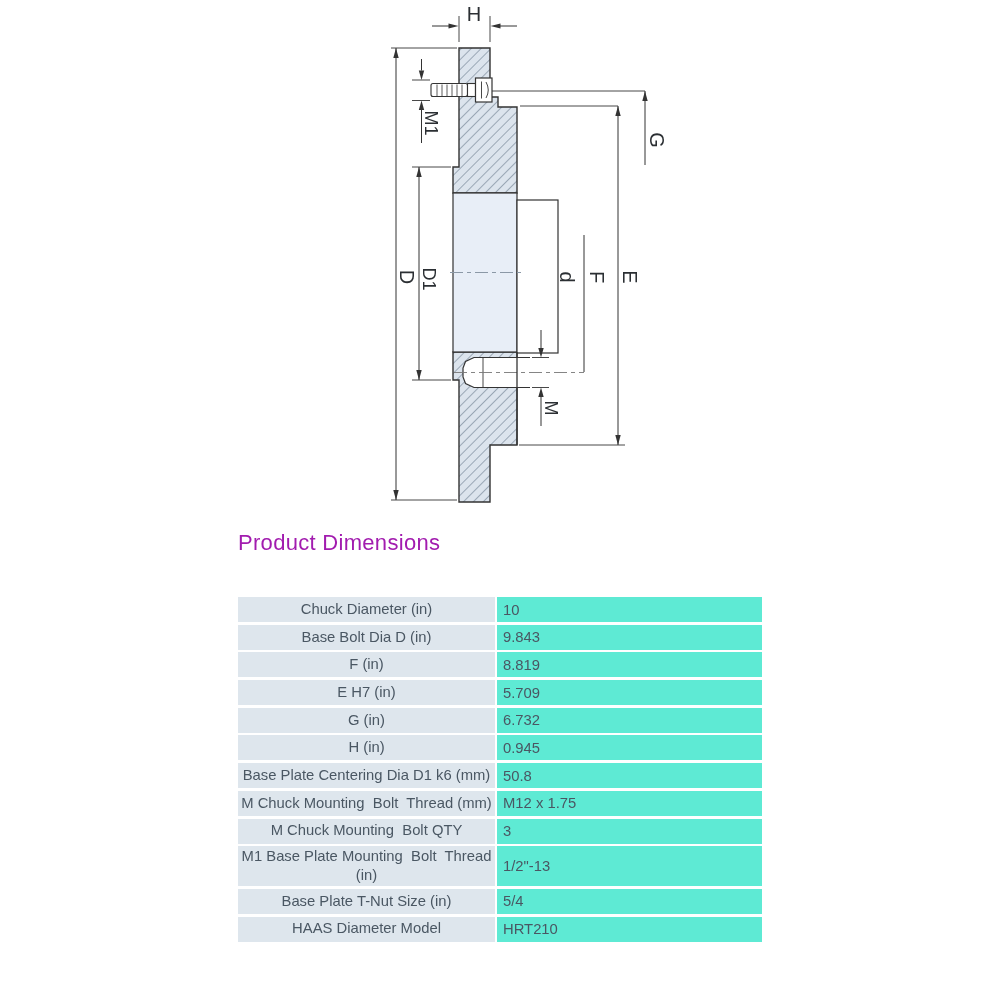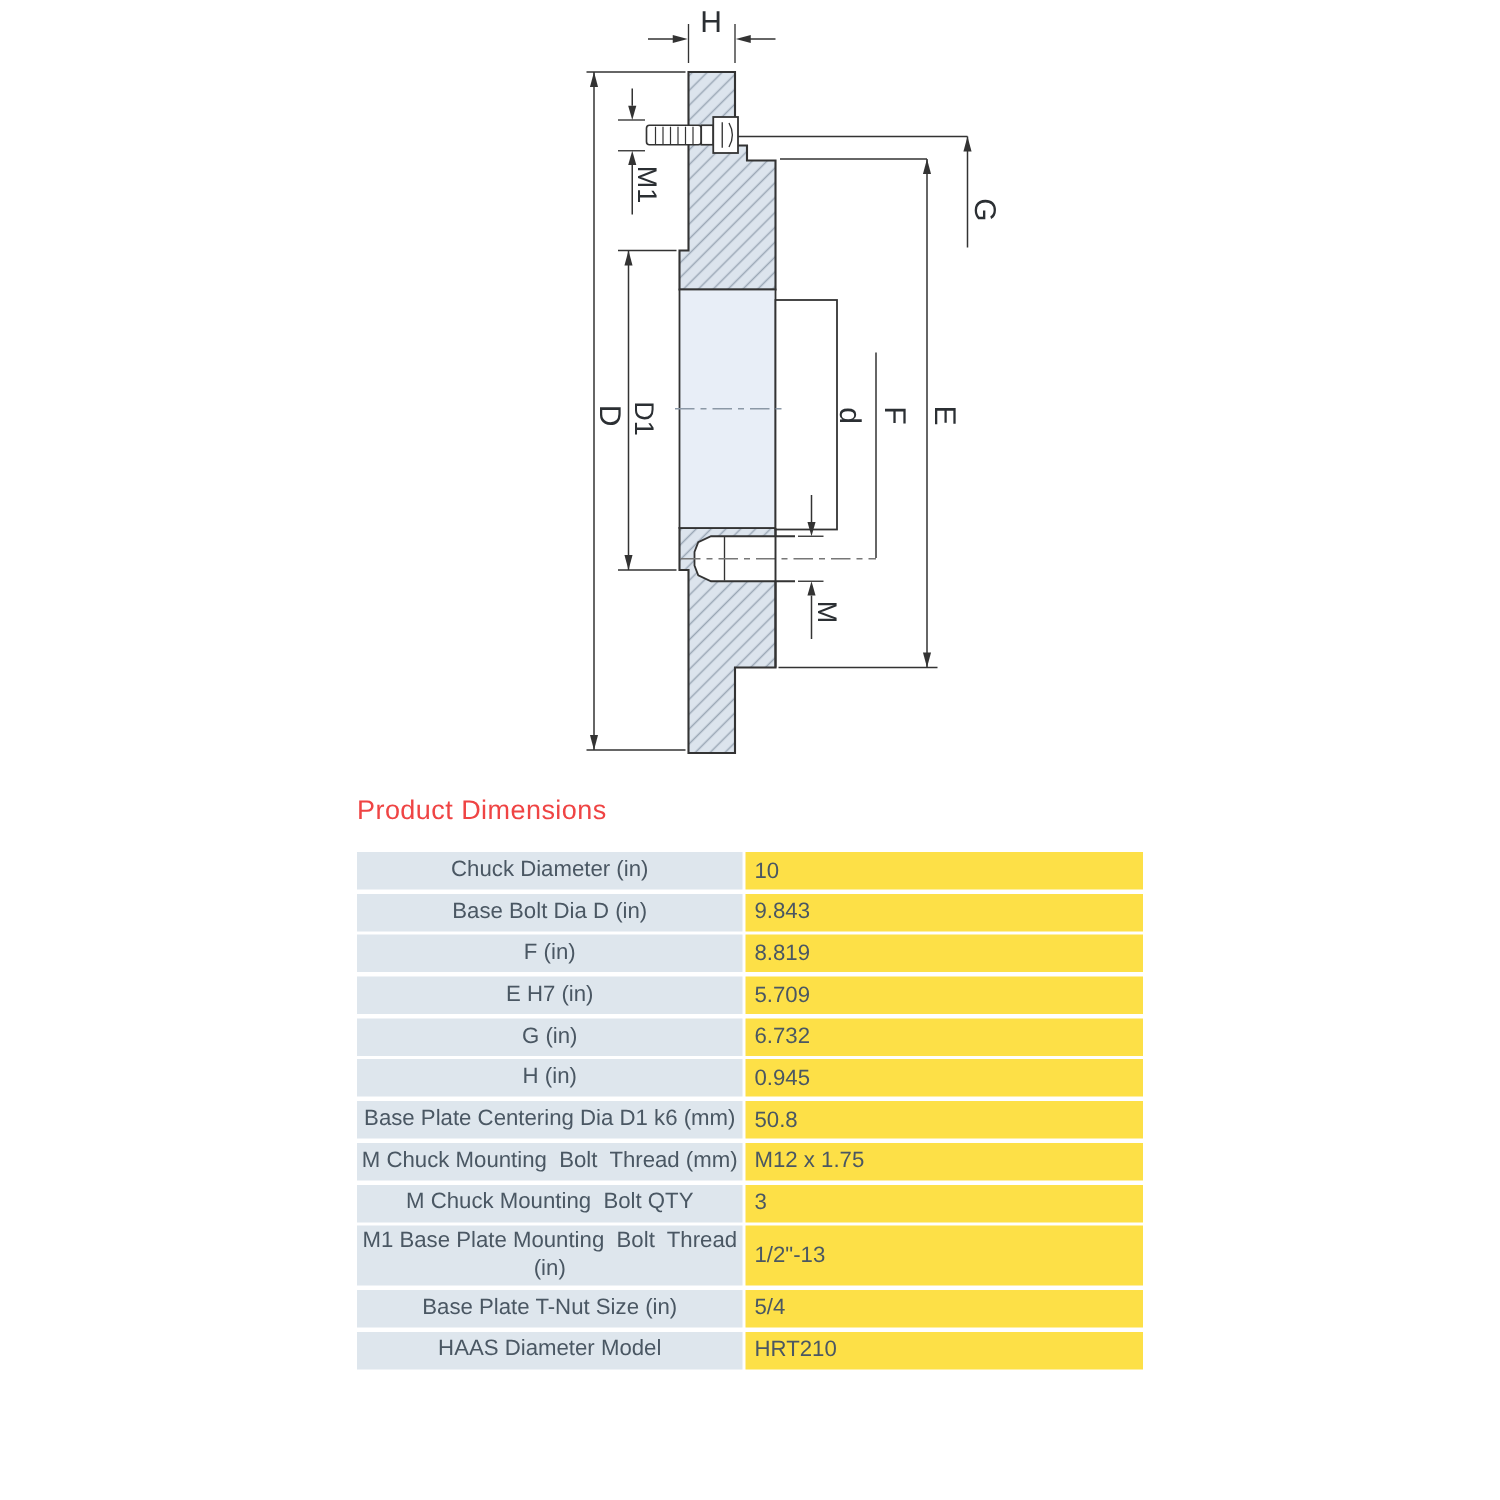--- a/index.html
+++ b/index.html
@@ -1,28 +1,28 @@
 <!DOCTYPE html>
 <html><head>
 <meta charset="utf-8">
 <style>
   html,body{margin:0;padding:0;background:#ffffff;}
   .stage{position:relative;width:1000px;height:1000px;background:#ffffff;overflow:hidden;
          font-family:"Liberation Sans", sans-serif;}
   .stage svg{position:absolute;top:0;left:0;}
   .dim-label{font-family:"Liberation Sans", sans-serif;font-size:20px;font-weight:500;fill:#2b2f33;}
   .dim-label.small{font-size:18px;}
-  .section-title{position:absolute;left:238px;top:530px;font-size:18px;color:#ef4444;
+  .section-title{position:absolute;left:238px;top:530px;font-size:22px;color:#a21caf;
                  font-weight:500;letter-spacing:.3px;}
-  .spec-table{position:absolute;left:238px;top:568px;width:524px;}
+  .spec-table{position:absolute;left:238px;top:597px;width:524px;}
   .trow{display:flex;margin-bottom:2.7px;}
   .tlabel{width:257px;height:25px;background:#dee6ed;display:flex;align-items:center;
           justify-content:center;text-align:center;white-space:pre-wrap;
           font-size:14.8px;color:#4a5763;line-height:1.3;padding:0 2px;box-sizing:border-box;}
-  .tvalue{flex:1;height:25px;background:#fde047;margin-left:2px;display:flex;align-items:center;
+  .tvalue{flex:1;height:25px;background:#5eead4;margin-left:2px;display:flex;align-items:center;
           padding-left:6px;font-size:14.8px;color:#4a5763;box-sizing:border-box;}
   .trow.tall .tlabel,.trow.tall .tvalue{height:40px;}
 </style>
 </head>
 <body>
 
 <div class="stage">
 
   <svg width="1000" height="520" viewBox="0 0 1000 520">
     <defs>

